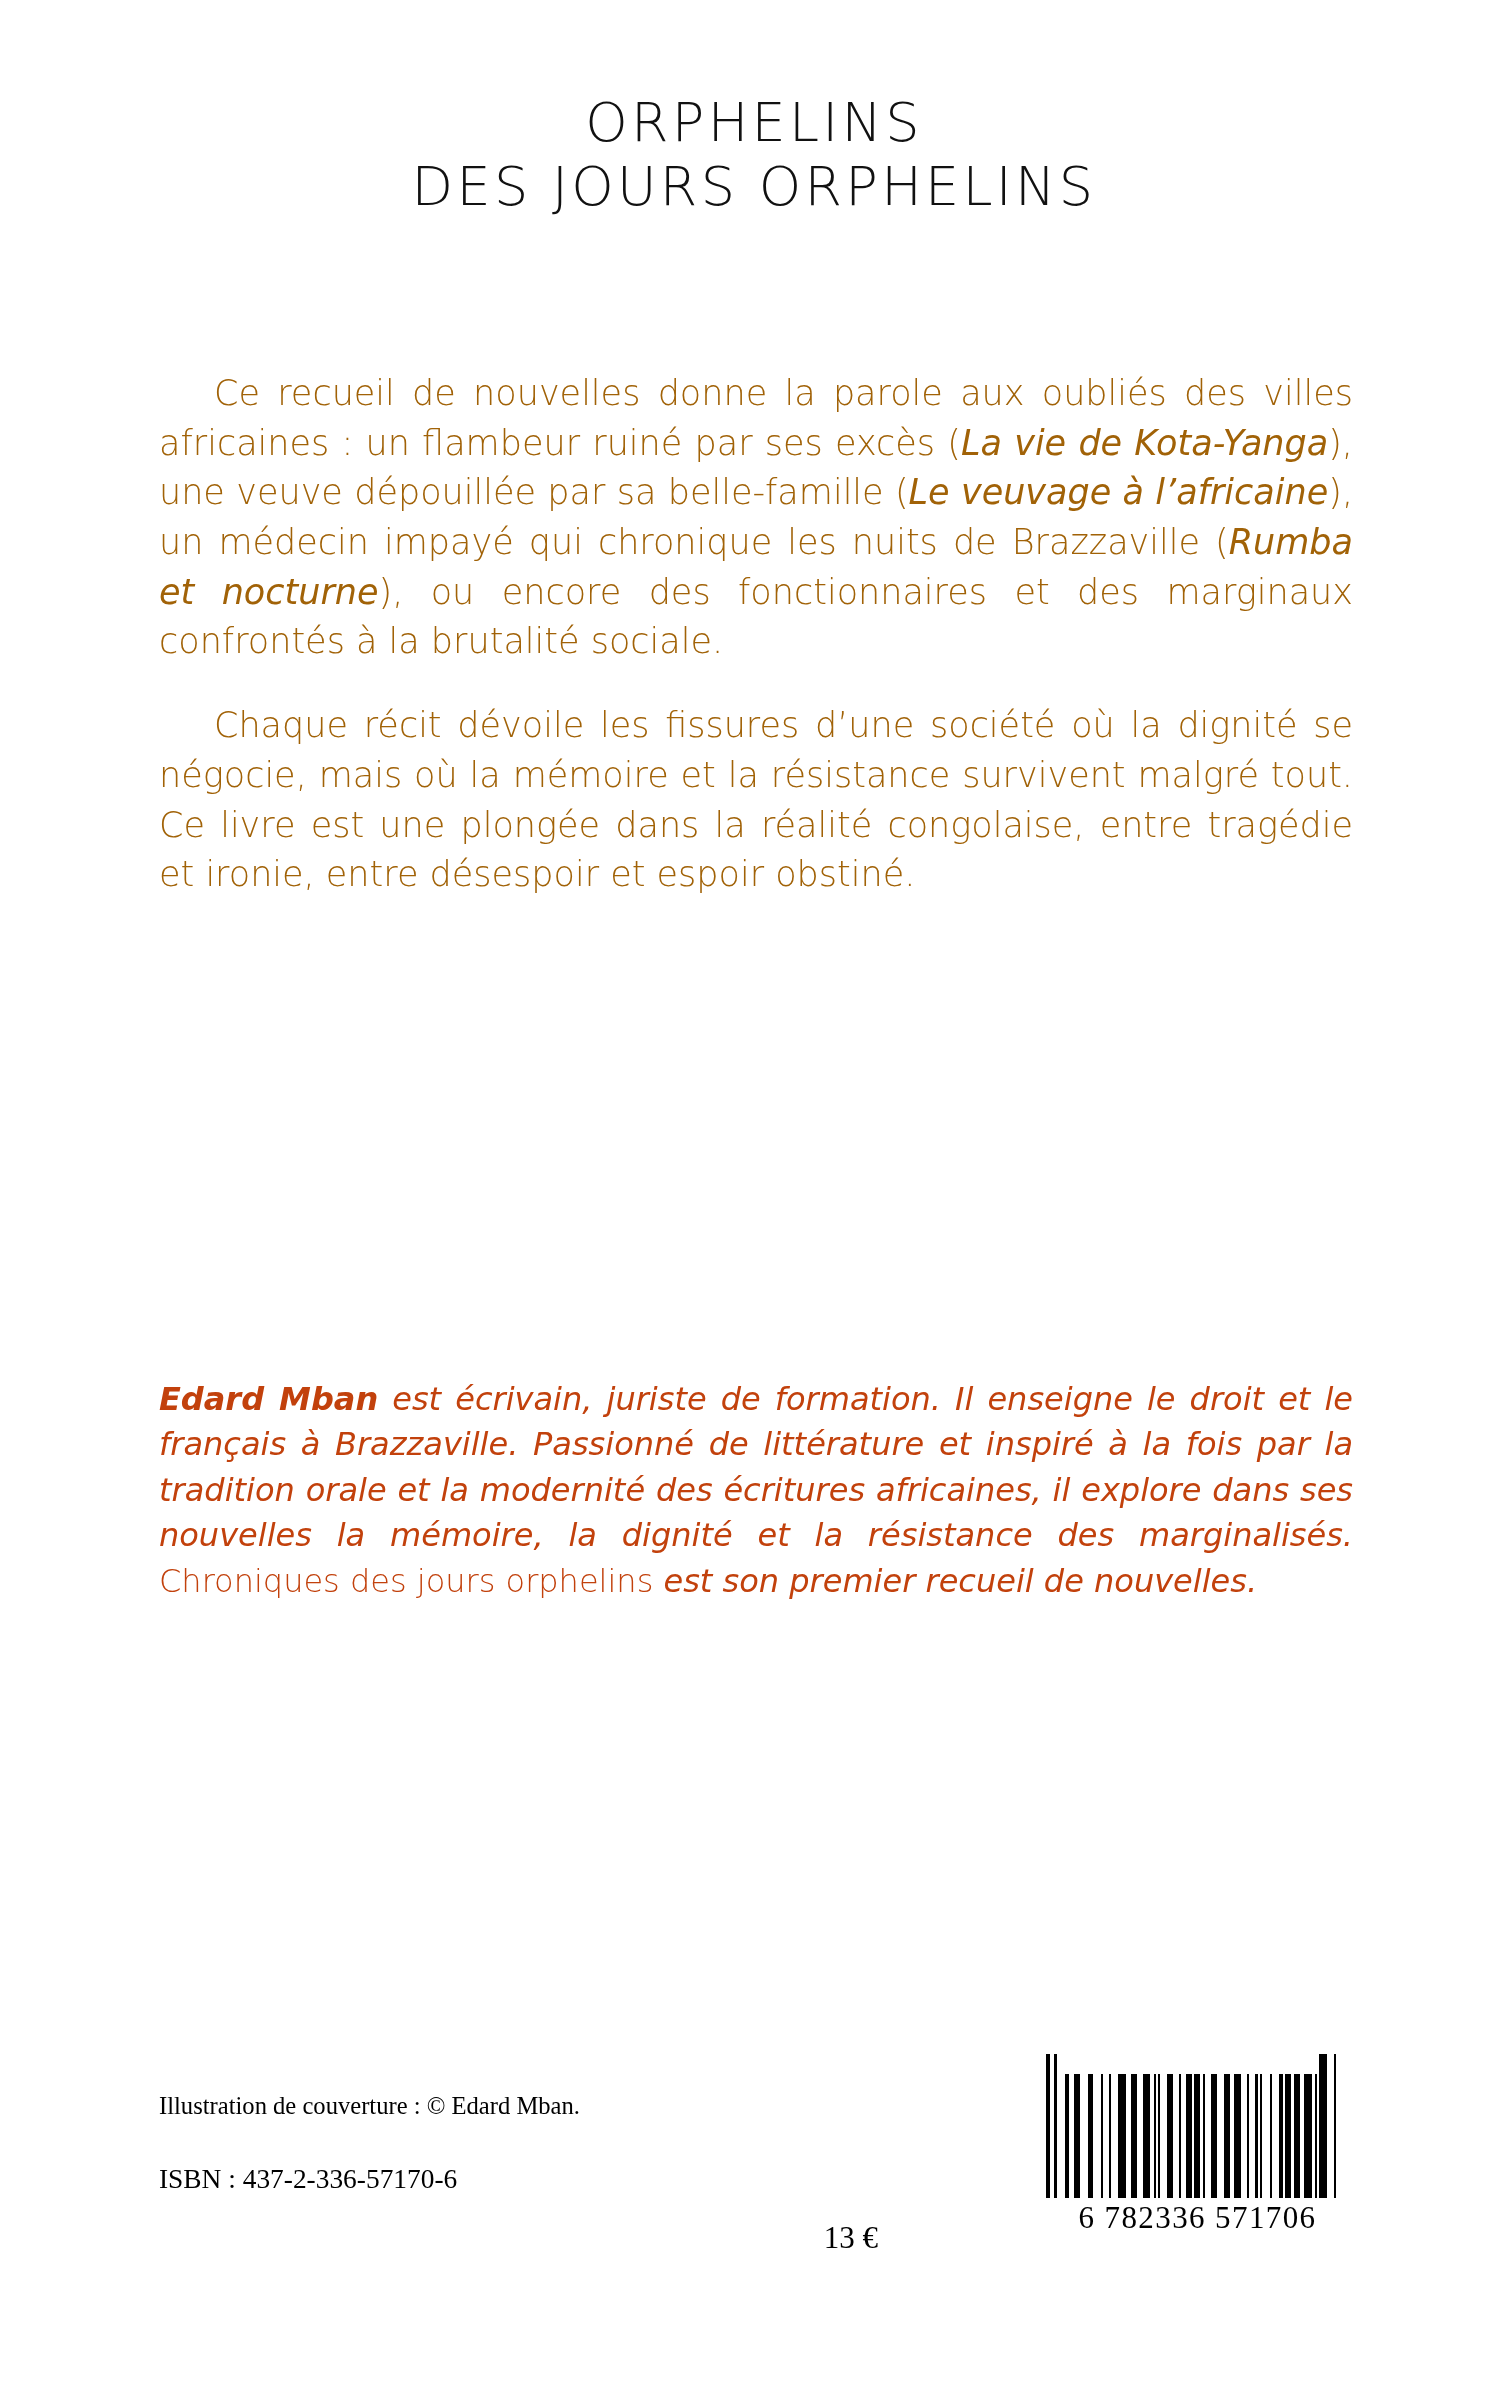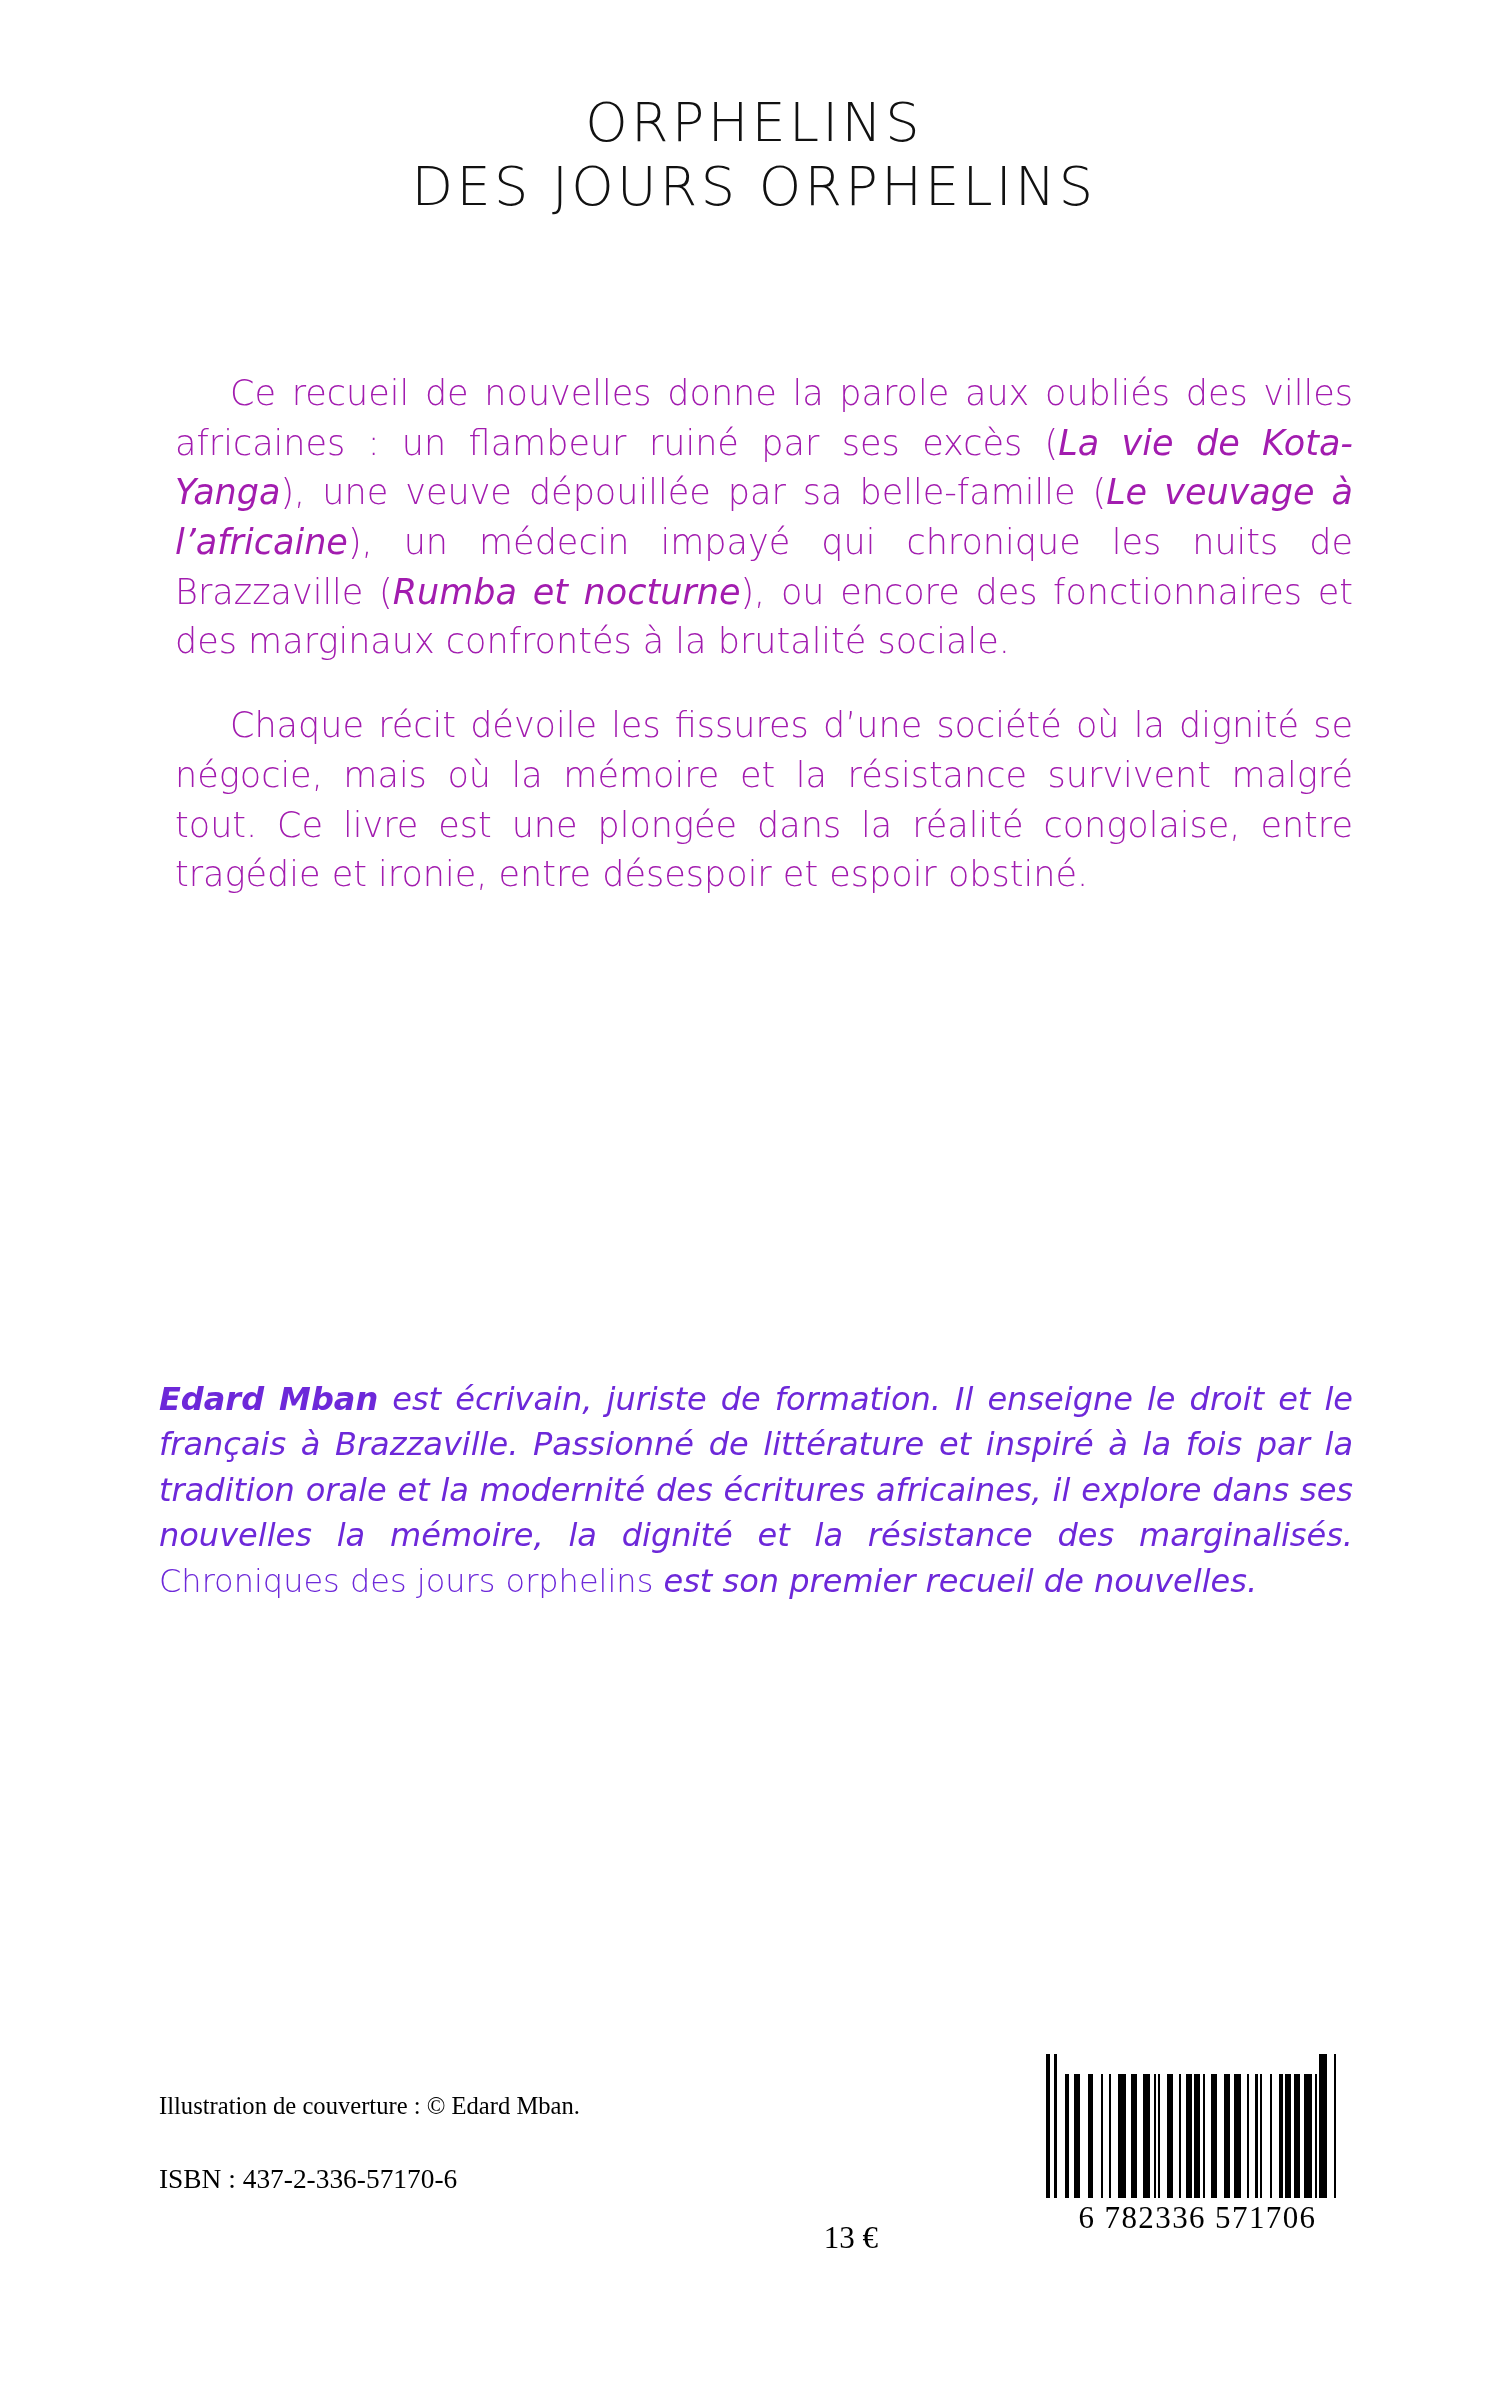--- a/index.html
+++ b/index.html
@@ -41,49 +41,49 @@
   }
 
   
   .blurb {
     position: absolute;
     left: 159px;
     width: 1194px;
     top: 369px;
   }
   .blurb p {
-    margin: 0 0 34px 16px;
+    margin: 0 0 34px 0;
     font-family: "DejaVu Sans", sans-serif;
     font-weight: 300;
     font-size: 35px;
     line-height: 1.42;
     text-align: justify;
     text-justify: inter-word;
-    color: #a21caf;
+    color: #a16207;
     text-indent: 55px;
   }
   .blurb p em { font-style: italic; }
 
   
   .bio {
     position: absolute;
     left: 159px;
     width: 1194px;
     top: 1377px;
   }
   .bio p {
     margin: 0;
     font-family: "DejaVu Sans", sans-serif;
     font-weight: 300;
     font-style: italic;
     font-size: 32px;
     line-height: 1.42;
     text-align: justify;
     text-justify: inter-word;
-    color: #6d28d9;
+    color: #c2410c;
   }
   .bio .name {
     font-weight: 700;
     font-style: italic;
   }
   .bio .roman {
     font-style: normal;
   }
 
   

